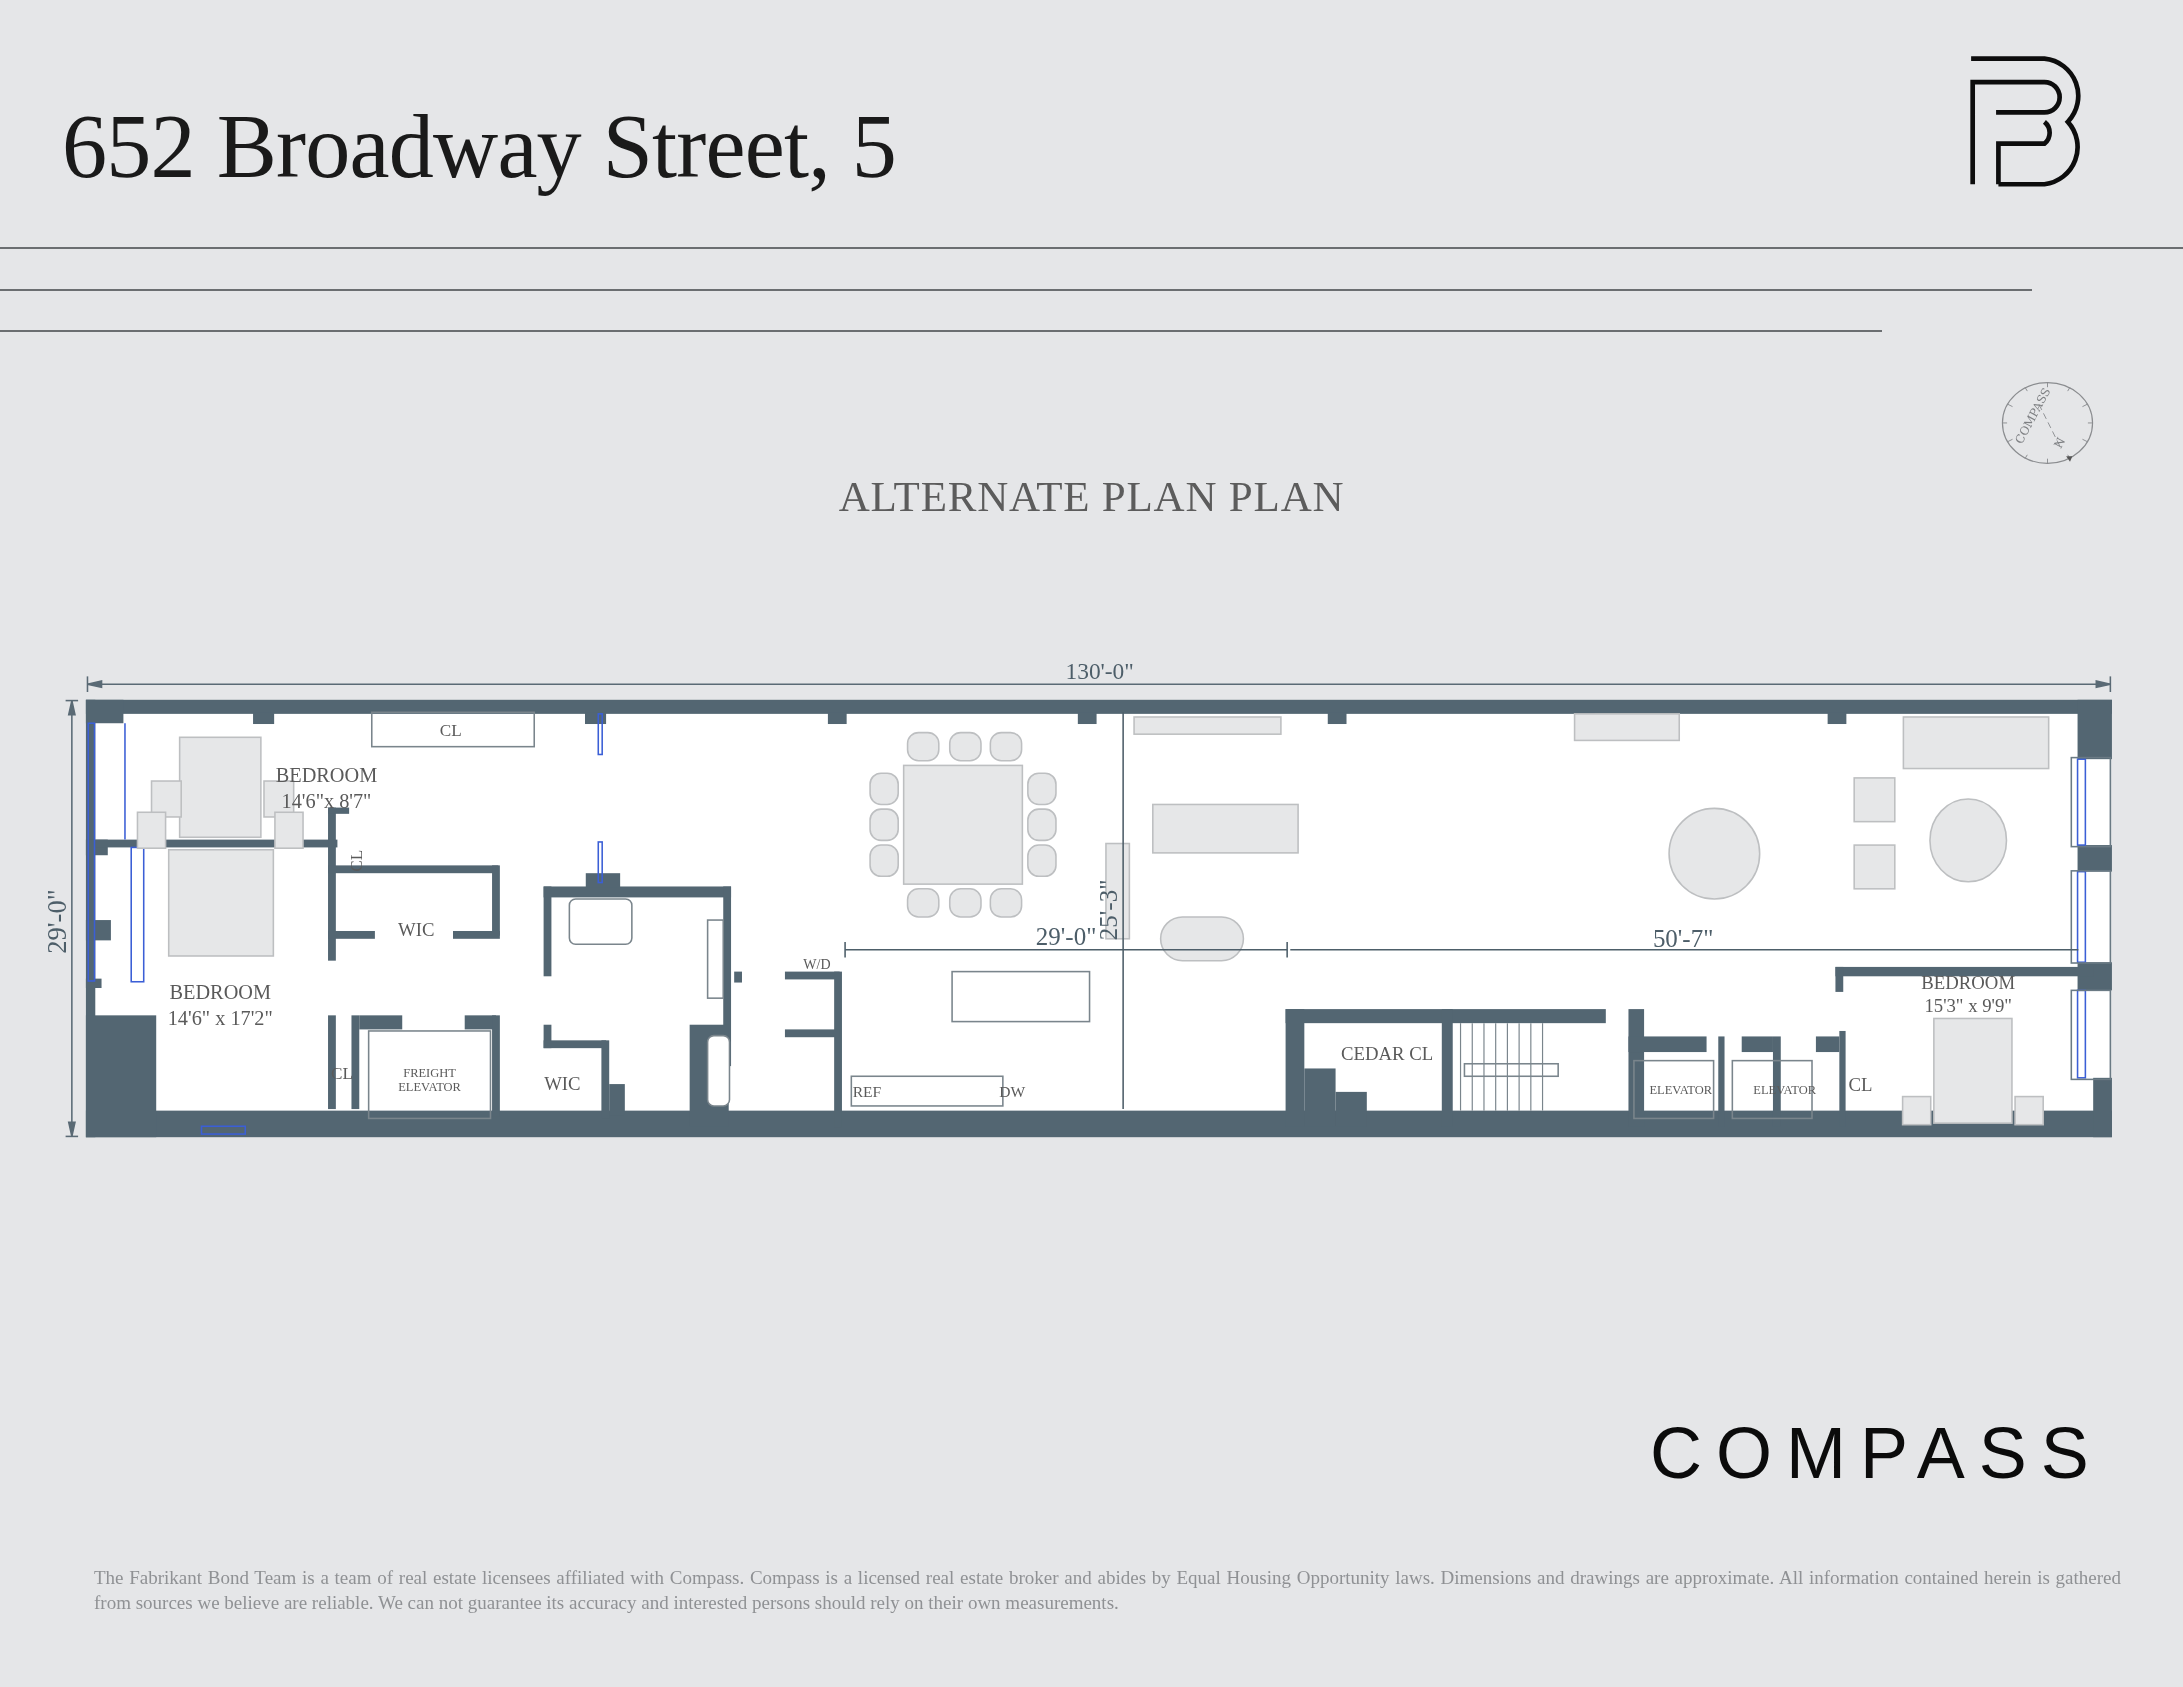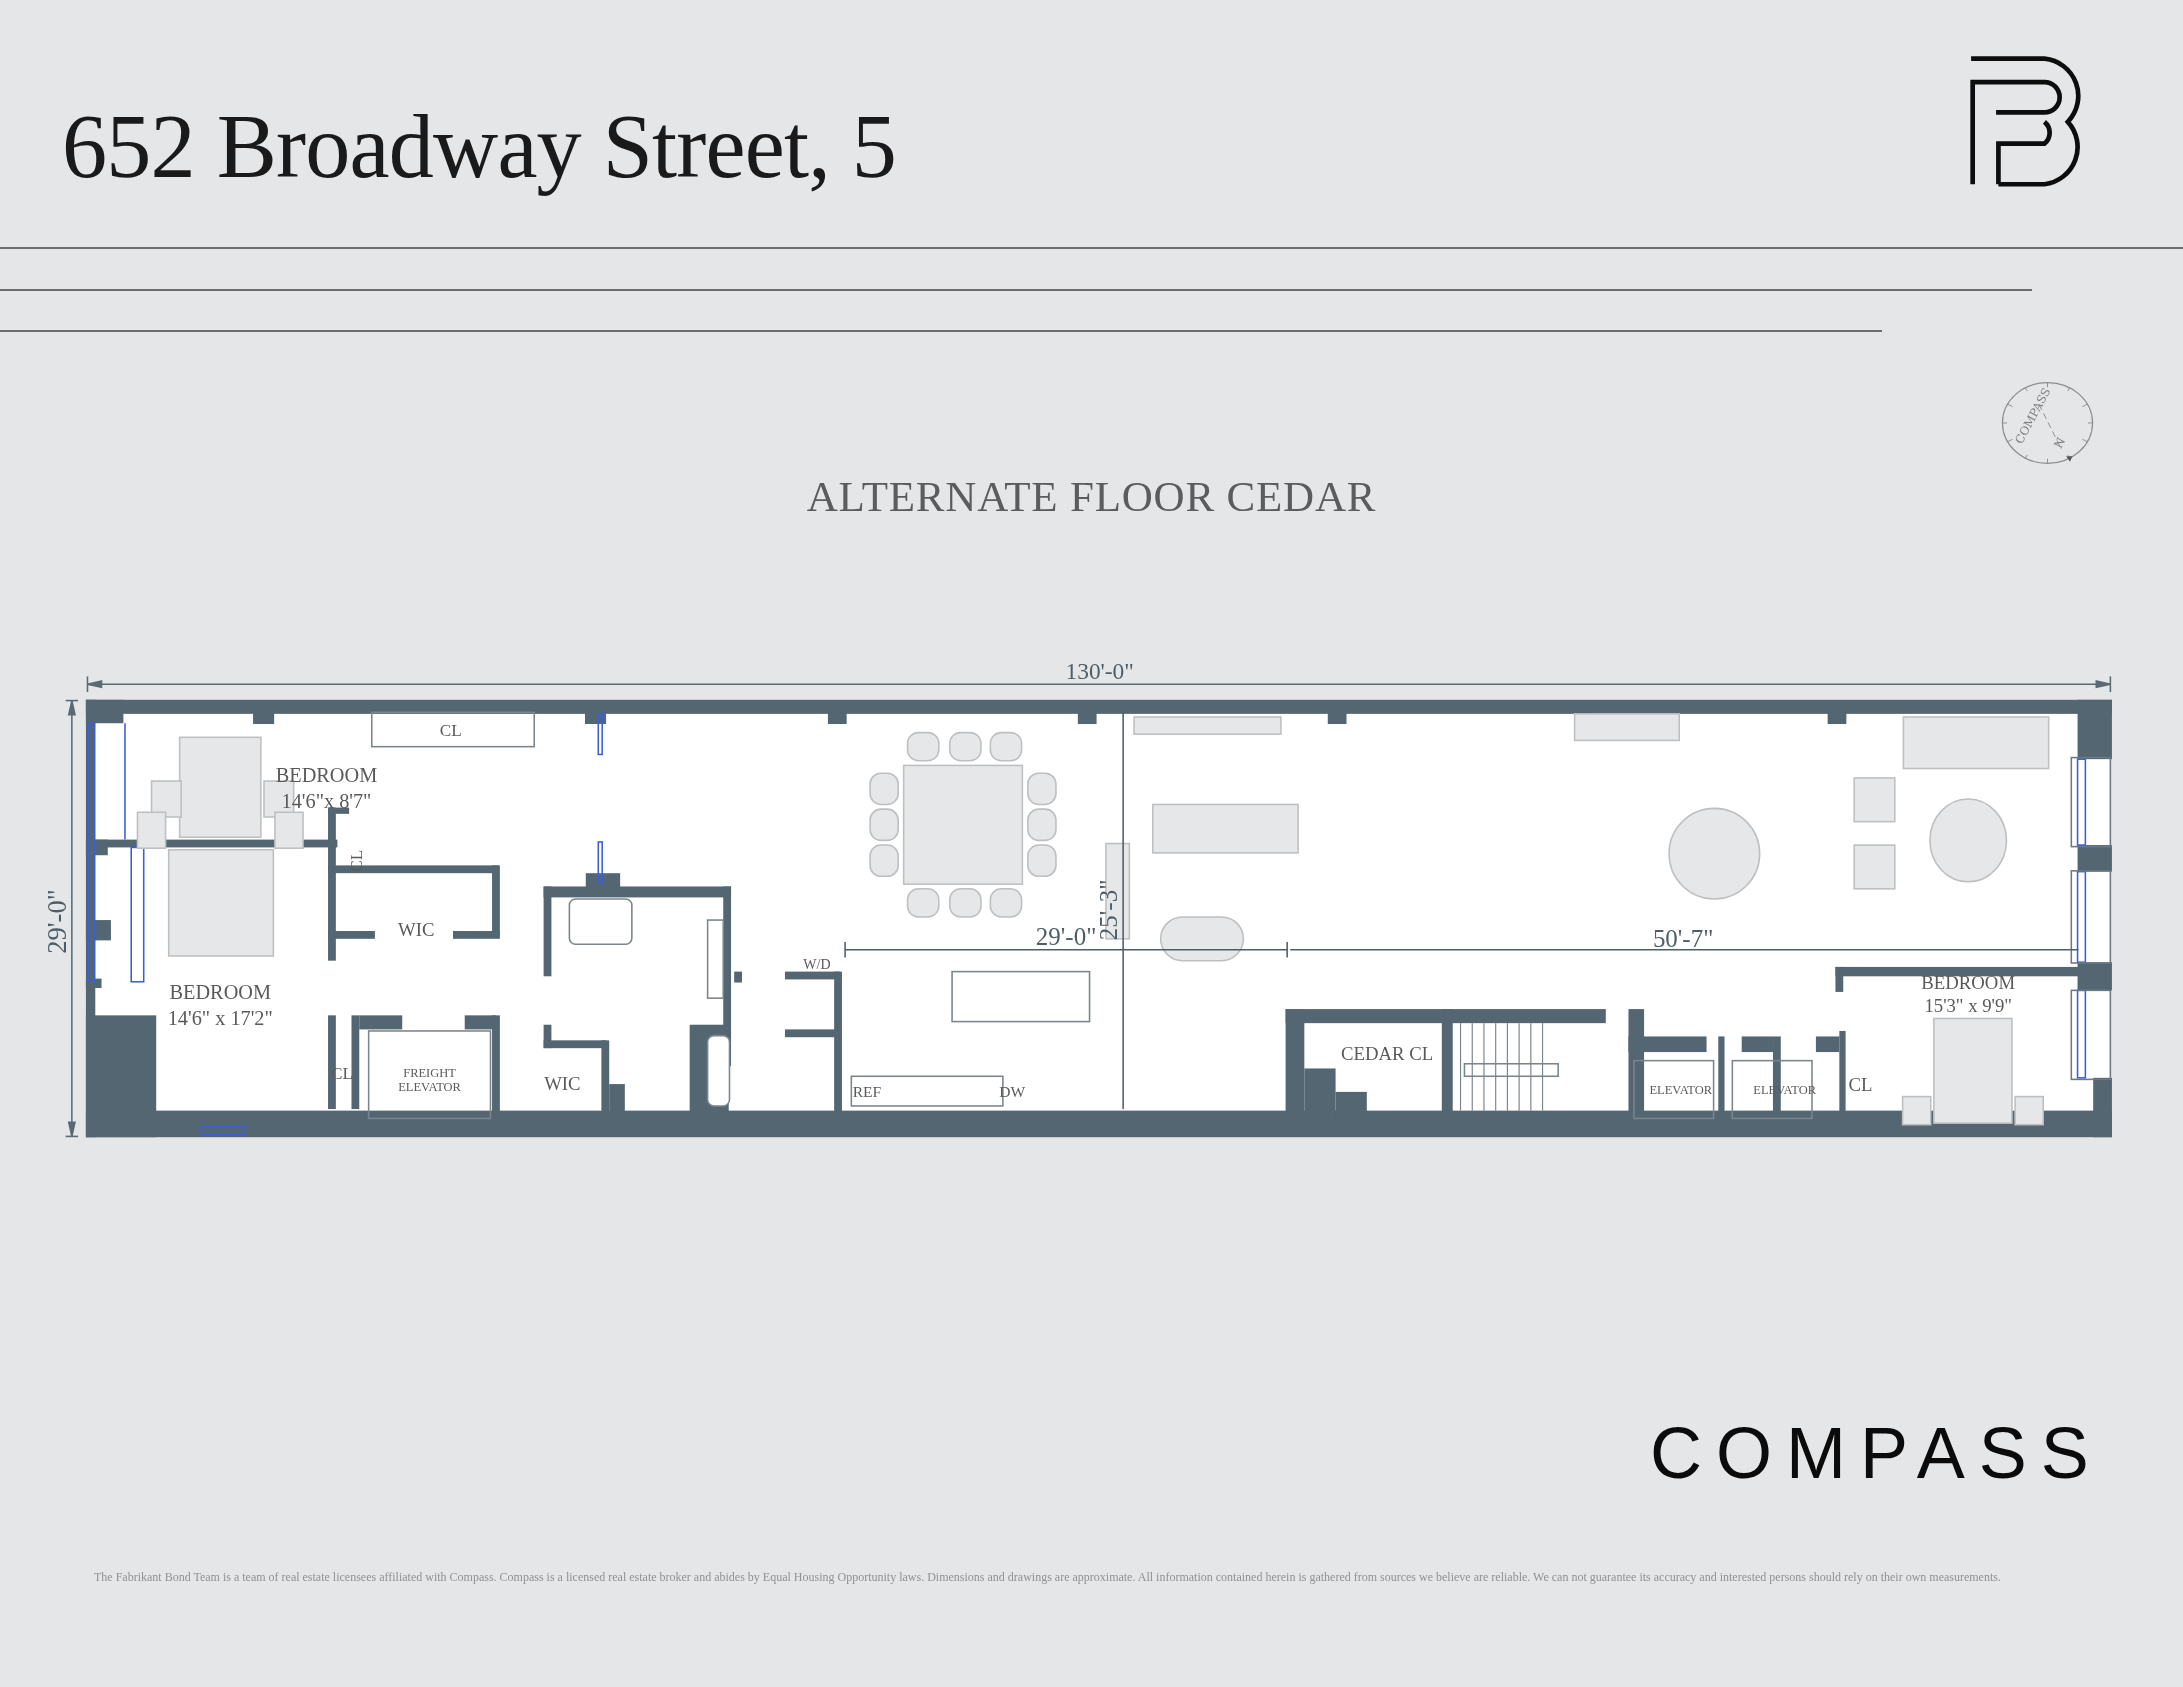--- a/index.html
+++ b/index.html
@@ -10,21 +10,21 @@
   .rule { position:absolute; left:0; height:2.3px; background:#6b6e71; }
   .logo-fb { position:absolute; left:1968px; top:56px; width:117px; height:141px; }
   .compass-rose { position:absolute; left:2000px; top:381px; width:95px; width:95px; height:87px; }
   .subtitle { position:absolute; left:0; width:2183px; top:472px; text-align:center; font-size:43px;
               font-family:"Liberation Serif", serif; color:#5c5c5c; letter-spacing:0.8px; }
   .plan { position:absolute; left:0; top:656px; width:2183px; height:500px; }
   .plan text { font-family:"Liberation Serif", serif; }
   .brand { position:absolute; left:1650px; top:1412px; font-family:"Liberation Sans", sans-serif;
            font-size:72px; letter-spacing:14px; color:#0b0b0b; font-weight:normal; }
   .disclaimer { position:absolute; left:94px; top:1565px; width:2027px; font-family:"Liberation Serif", serif;
-                font-size:12px; line-height:25px; color:#8f9194; text-align:justify; text-align-last:left; }
+                font-size:19px; line-height:25px; color:#8f9194; text-align:justify; text-align-last:left; }
 </style>
 </head>
 <body>
 
 <div class="title">652 Broadway Street, 5</div>
 
 <svg class="logo-fb" viewBox="0 0 150 180">
   <g fill="none" stroke="#0d0d0d" stroke-width="6">
     <path d="M4 3 H 98 A 48 48 0 0 1 128 84 A 48 48 0 0 1 98 164 H 39"></path>
     <path d="M6 164 V 33 H 98 A 18 18 0 0 1 98 72 H 36"></path>
@@ -51,21 +51,21 @@
       <line x1="10" y1="30" x2="16" y2="33"></line>
     <line x1="112" y1="78" x2="106" y2="75"></line>
       <line x1="10" y1="78" x2="16" y2="75"></line>
     <line x1="50" y1="30" x2="78" y2="86" stroke-dasharray="8 5"></line>
   </g>
   <text x="0" y="0" font-size="15" fill="#7d7f82" transform="translate(28 82) rotate(-62)">COMPASS</text>
   <text x="0" y="0" font-size="15" fill="#7d7f82" transform="translate(78 88) rotate(-62)">N</text>
   <polygon points="85,97 93,97 90,104" fill="#555"></polygon>
 </svg>
 
-<div class="subtitle">ALTERNATE FLOOR CEDAR</div>
+<div class="subtitle">ALTERNATE PLAN PLAN</div>
 
 <svg class="plan" viewBox="0 840 2795 640">
 
   <g stroke="#5a6a75" stroke-width="2" fill="#5a6a75">
     <line x1="112" y1="876" x2="2702" y2="876"></line>
     <line x1="112" y1="866" x2="112" y2="886"></line>
       <line x1="2702" y1="866" x2="2702" y2="886"></line>
     <polygon points="112,876 130,872 130,880"></polygon>
       <polygon points="2702,876 2684,872 2684,880"></polygon>
     <line x1="92" y1="897" x2="92" y2="1455"></line>

